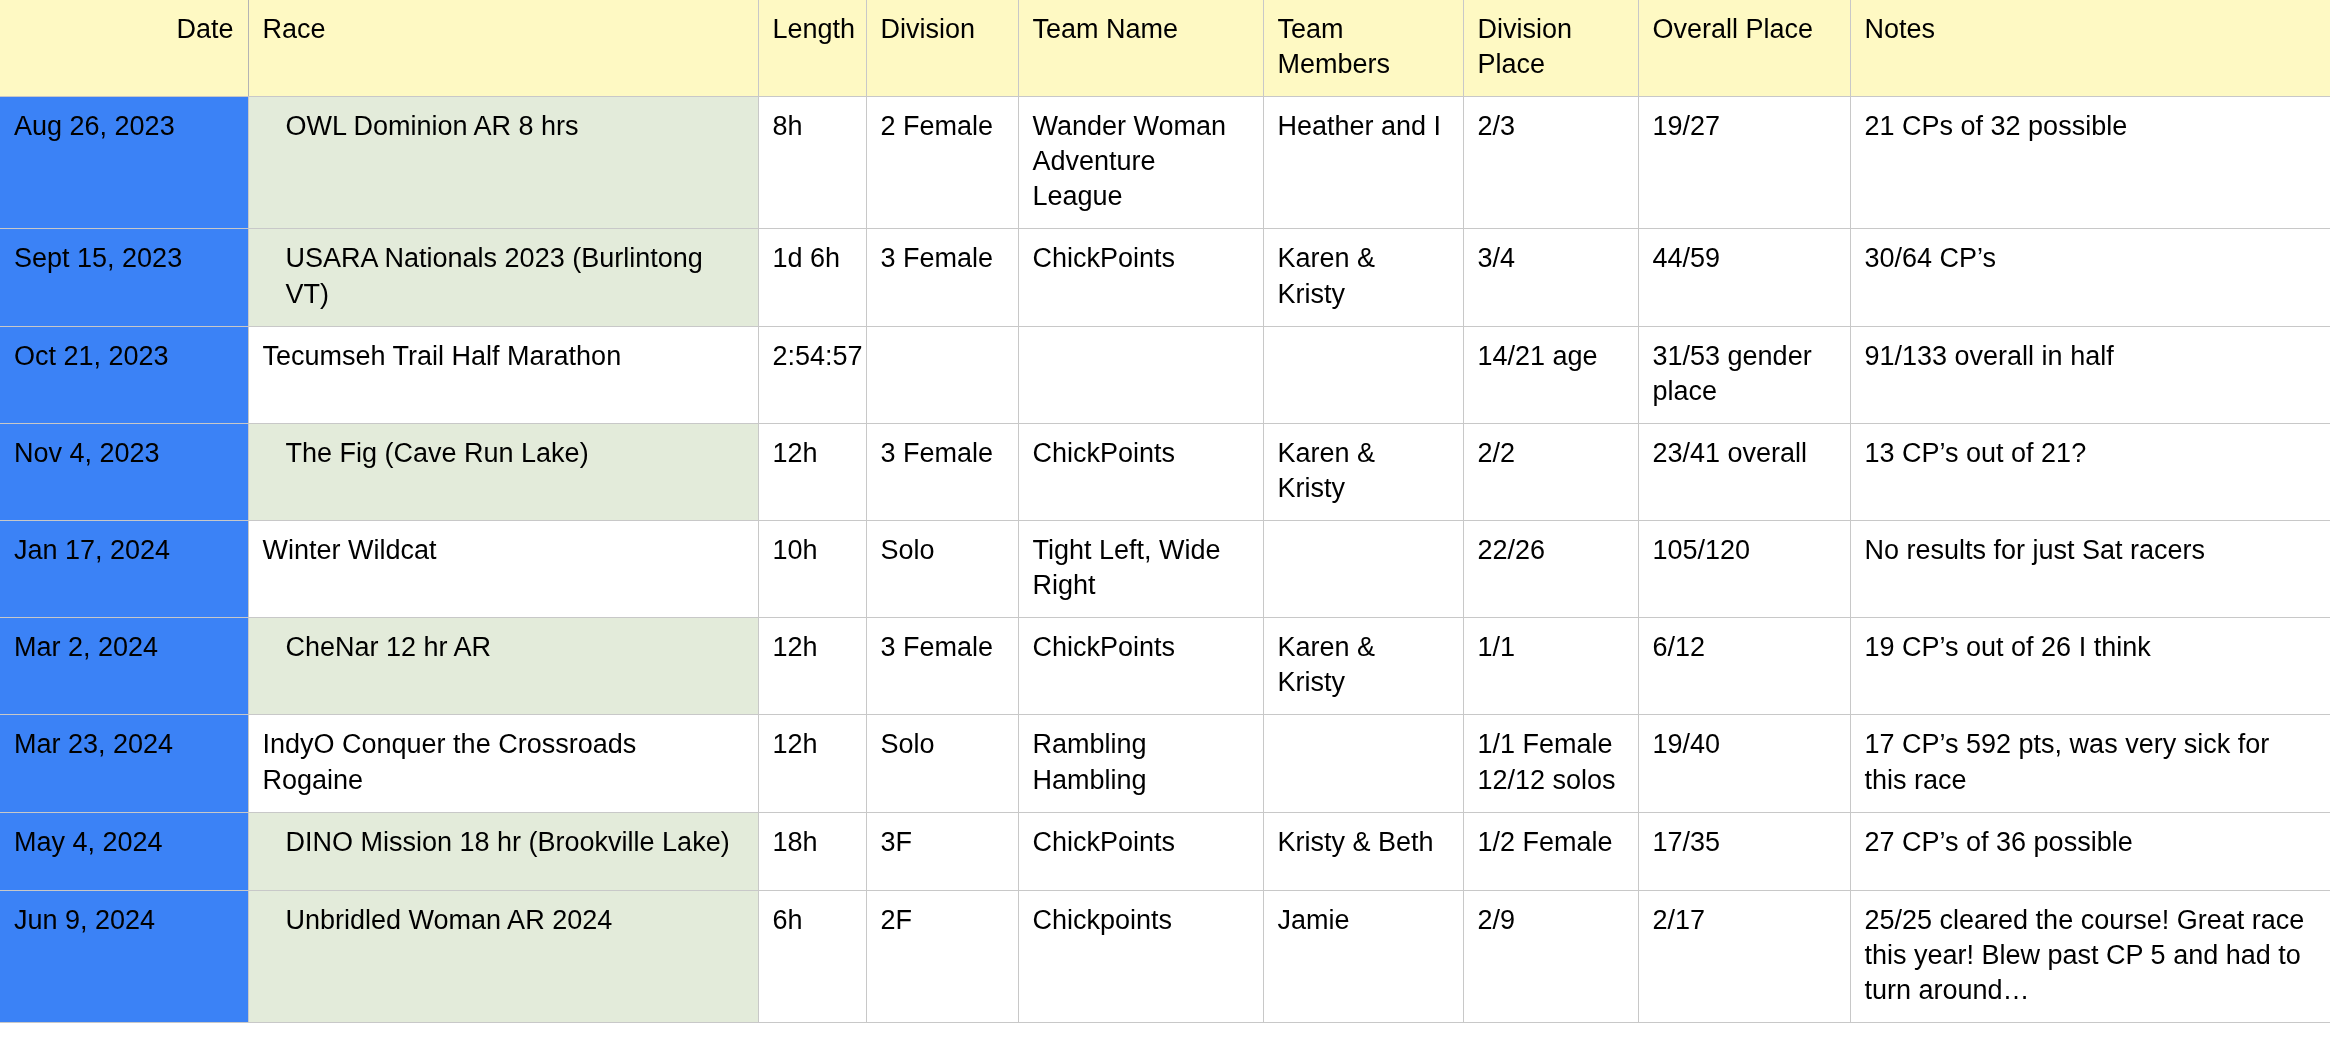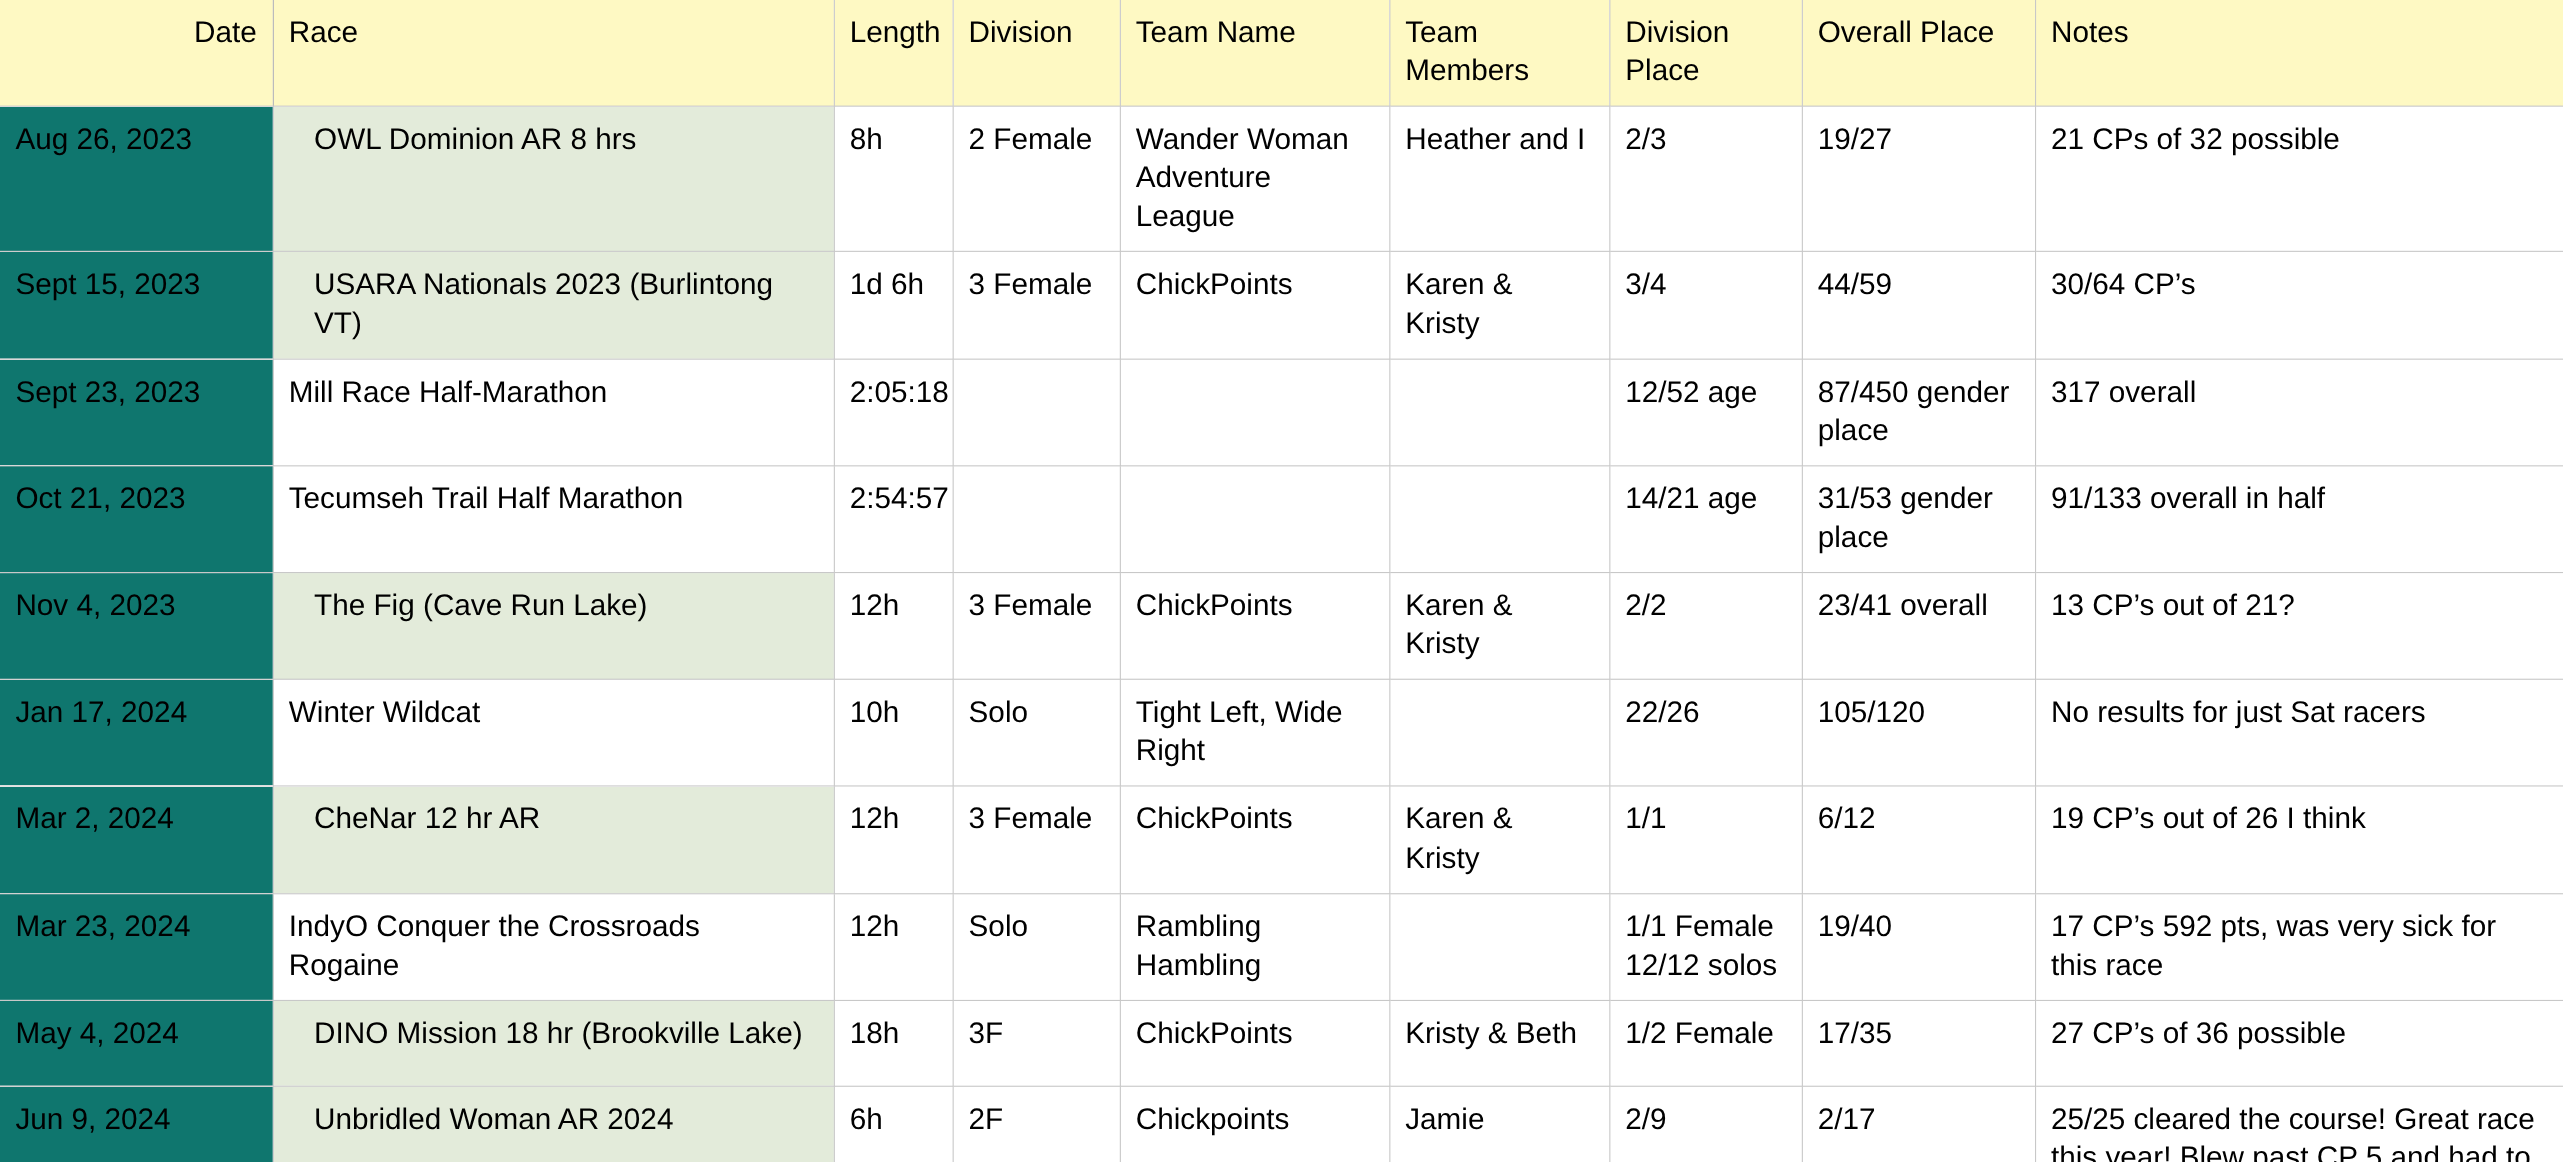--- a/index.html
+++ b/index.html
@@ -51,21 +51,21 @@
   col.c-race    { width: 510px; }
   col.c-length  { width: 108px; }
   col.c-div     { width: 152px; }
   col.c-team    { width: 245px; }
   col.c-members { width: 200px; }
   col.c-divplace{ width: 175px; }
   col.c-overall { width: 212px; }
   col.c-notes   { width: 480px; }
 
   td.cell-date {
-    background: #0f766e;
+    background: #3b82f6;
     text-align: right;
     font-weight: bold;
     white-space: nowrap;
     margin-left: 16px;
   }
   td.cell-length {
     text-align: right;
     white-space: nowrap;
   }
   td.cell-race.hl {
@@ -127,31 +127,20 @@
         <td class="cell-race hl">USARA Nationals 2023 (Burlintong VT)</td>
         <td class="cell-length">1d 6h</td>
         <td class="">3 Female</td>
         <td class="">ChickPoints</td>
         <td class="">Karen &amp; Kristy</td>
         <td class="">3/4</td>
         <td class="">44/59</td>
         <td class="">30/64 CP’s</td>
       </tr>
       <tr>
-        <td class="cell-date">Sept 23, 2023</td>
-        <td class="cell-race">Mill Race Half-Marathon</td>
-        <td class="cell-length">2:05:18</td>
-        <td class=""></td>
-        <td class=""></td>
-        <td class=""></td>
-        <td class="">12/52 age</td>
-        <td class="">87/450 gender place</td>
-        <td class="">317 overall</td>
-      </tr>
-      <tr>
         <td class="cell-date">Oct 21, 2023</td>
         <td class="cell-race">Tecumseh Trail Half Marathon</td>
         <td class="cell-length">2:54:57</td>
         <td class=""></td>
         <td class=""></td>
         <td class=""></td>
         <td class="">14/21 age</td>
         <td class="">31/53 gender place</td>
         <td class="">91/133 overall in half</td>
       </tr>

